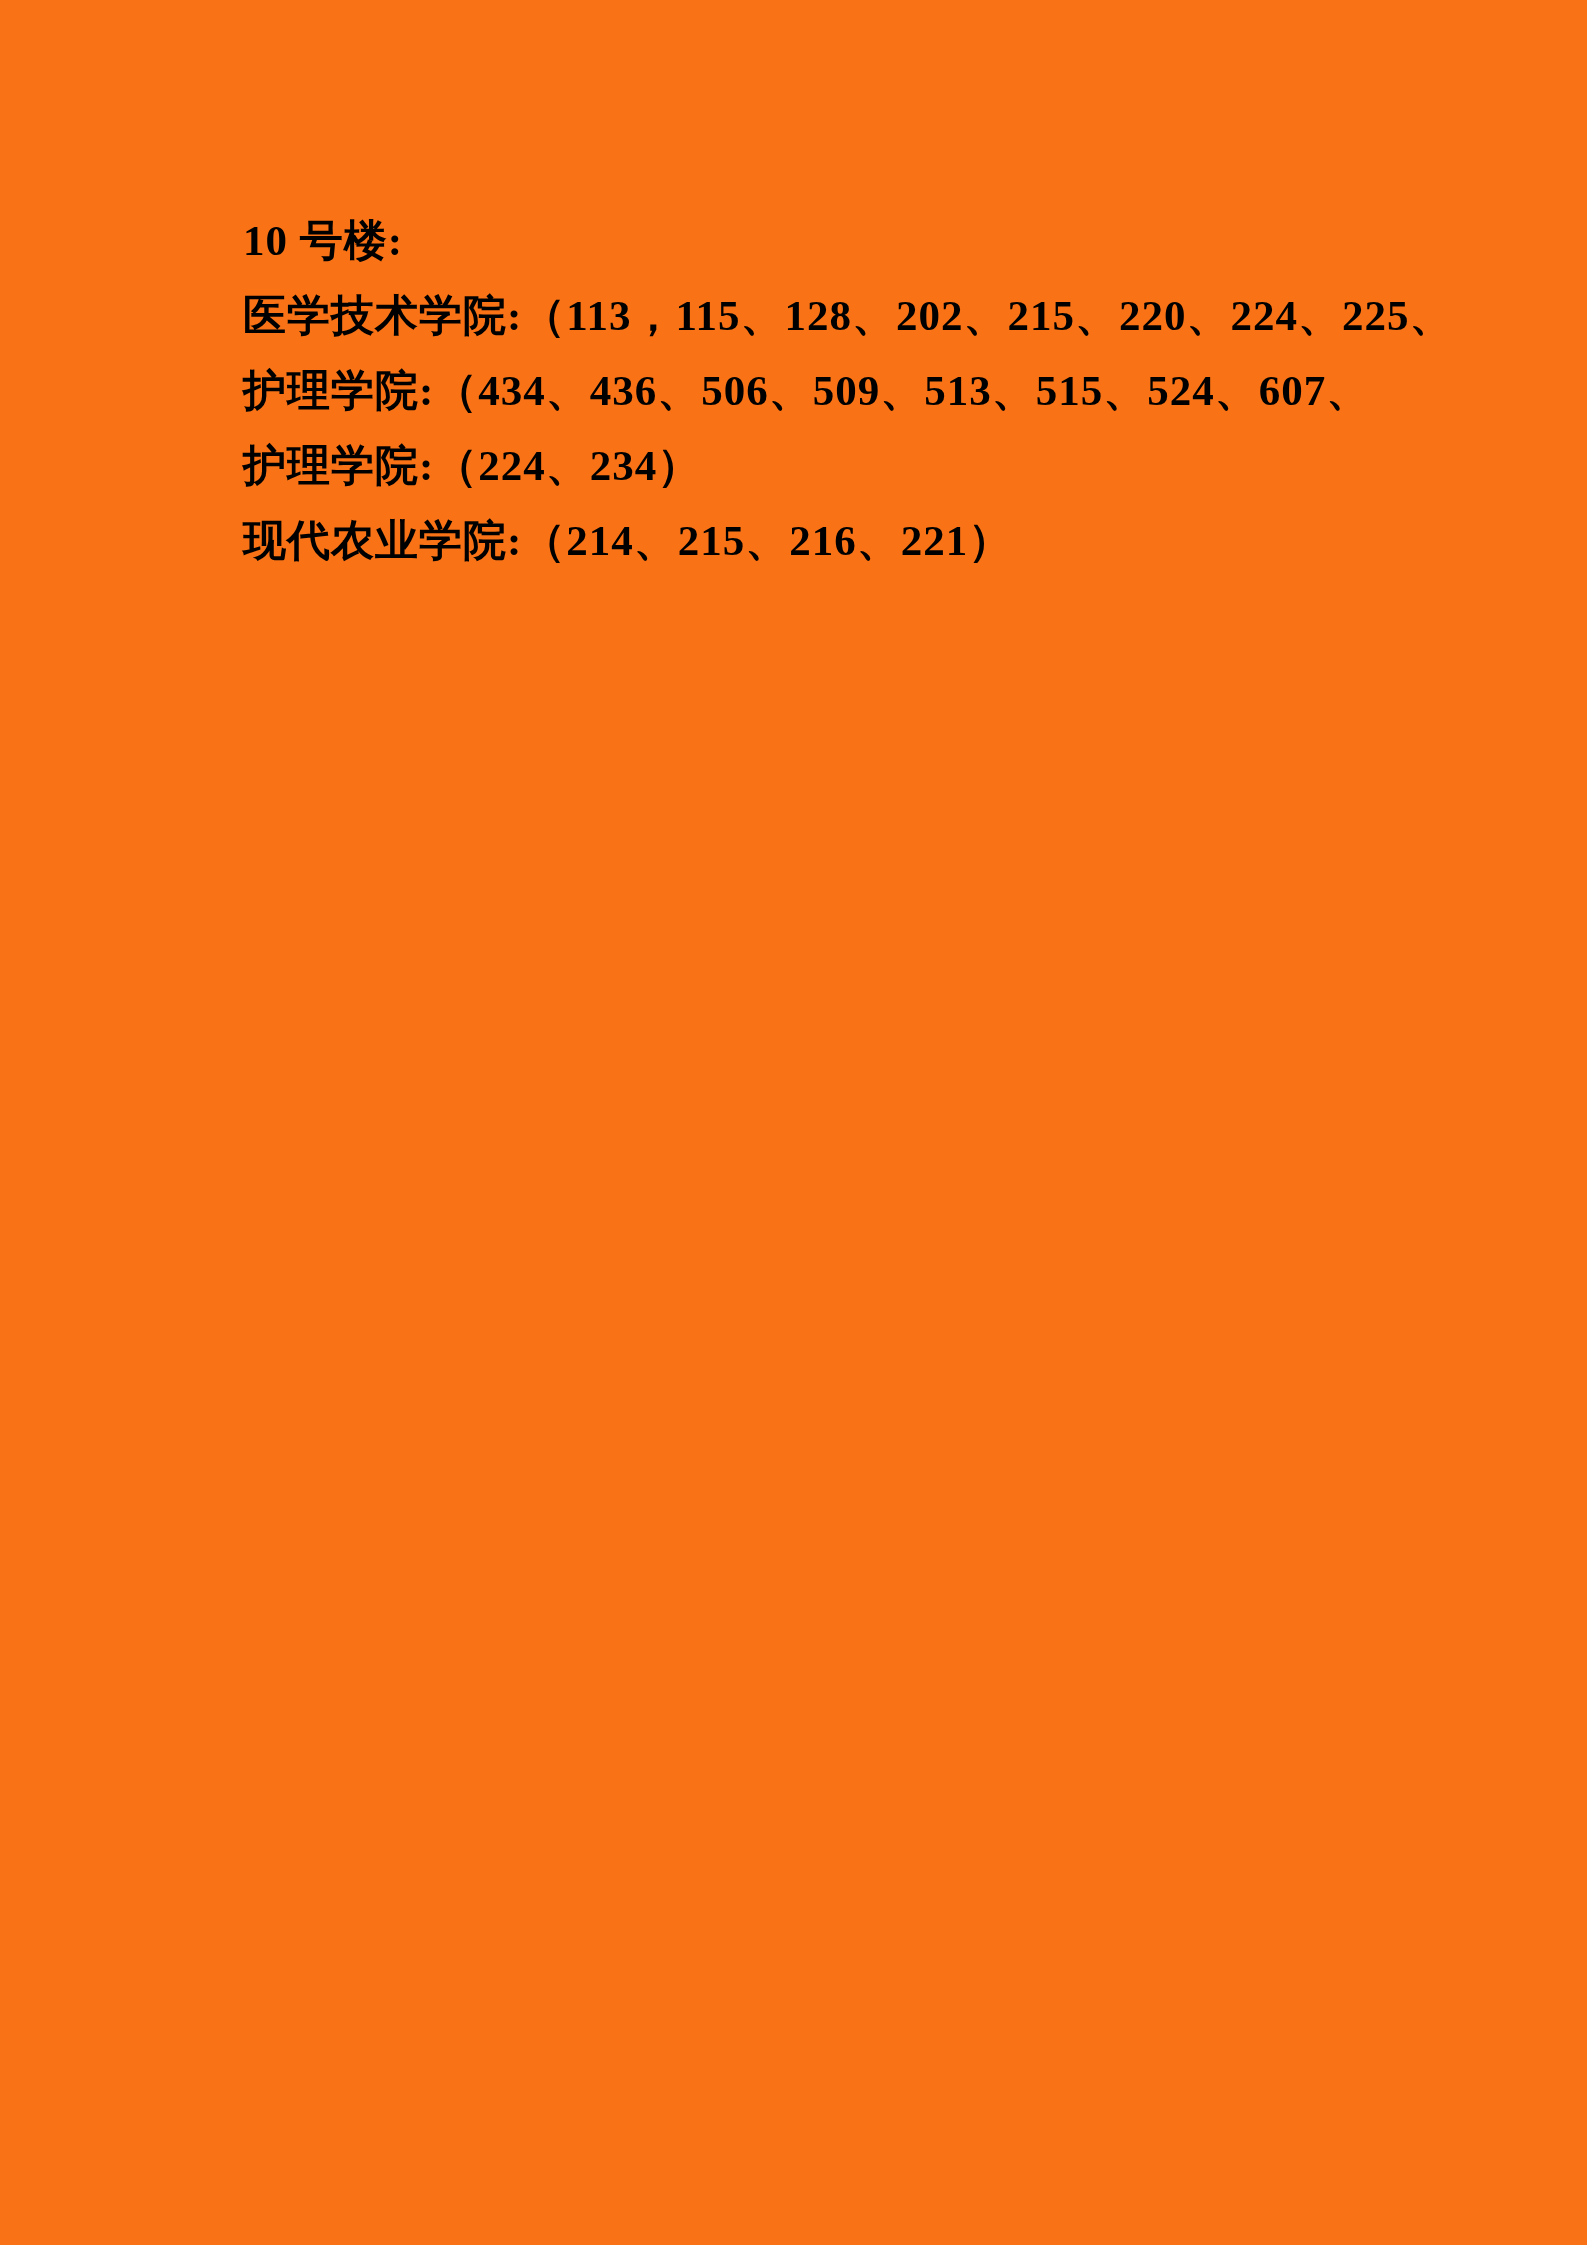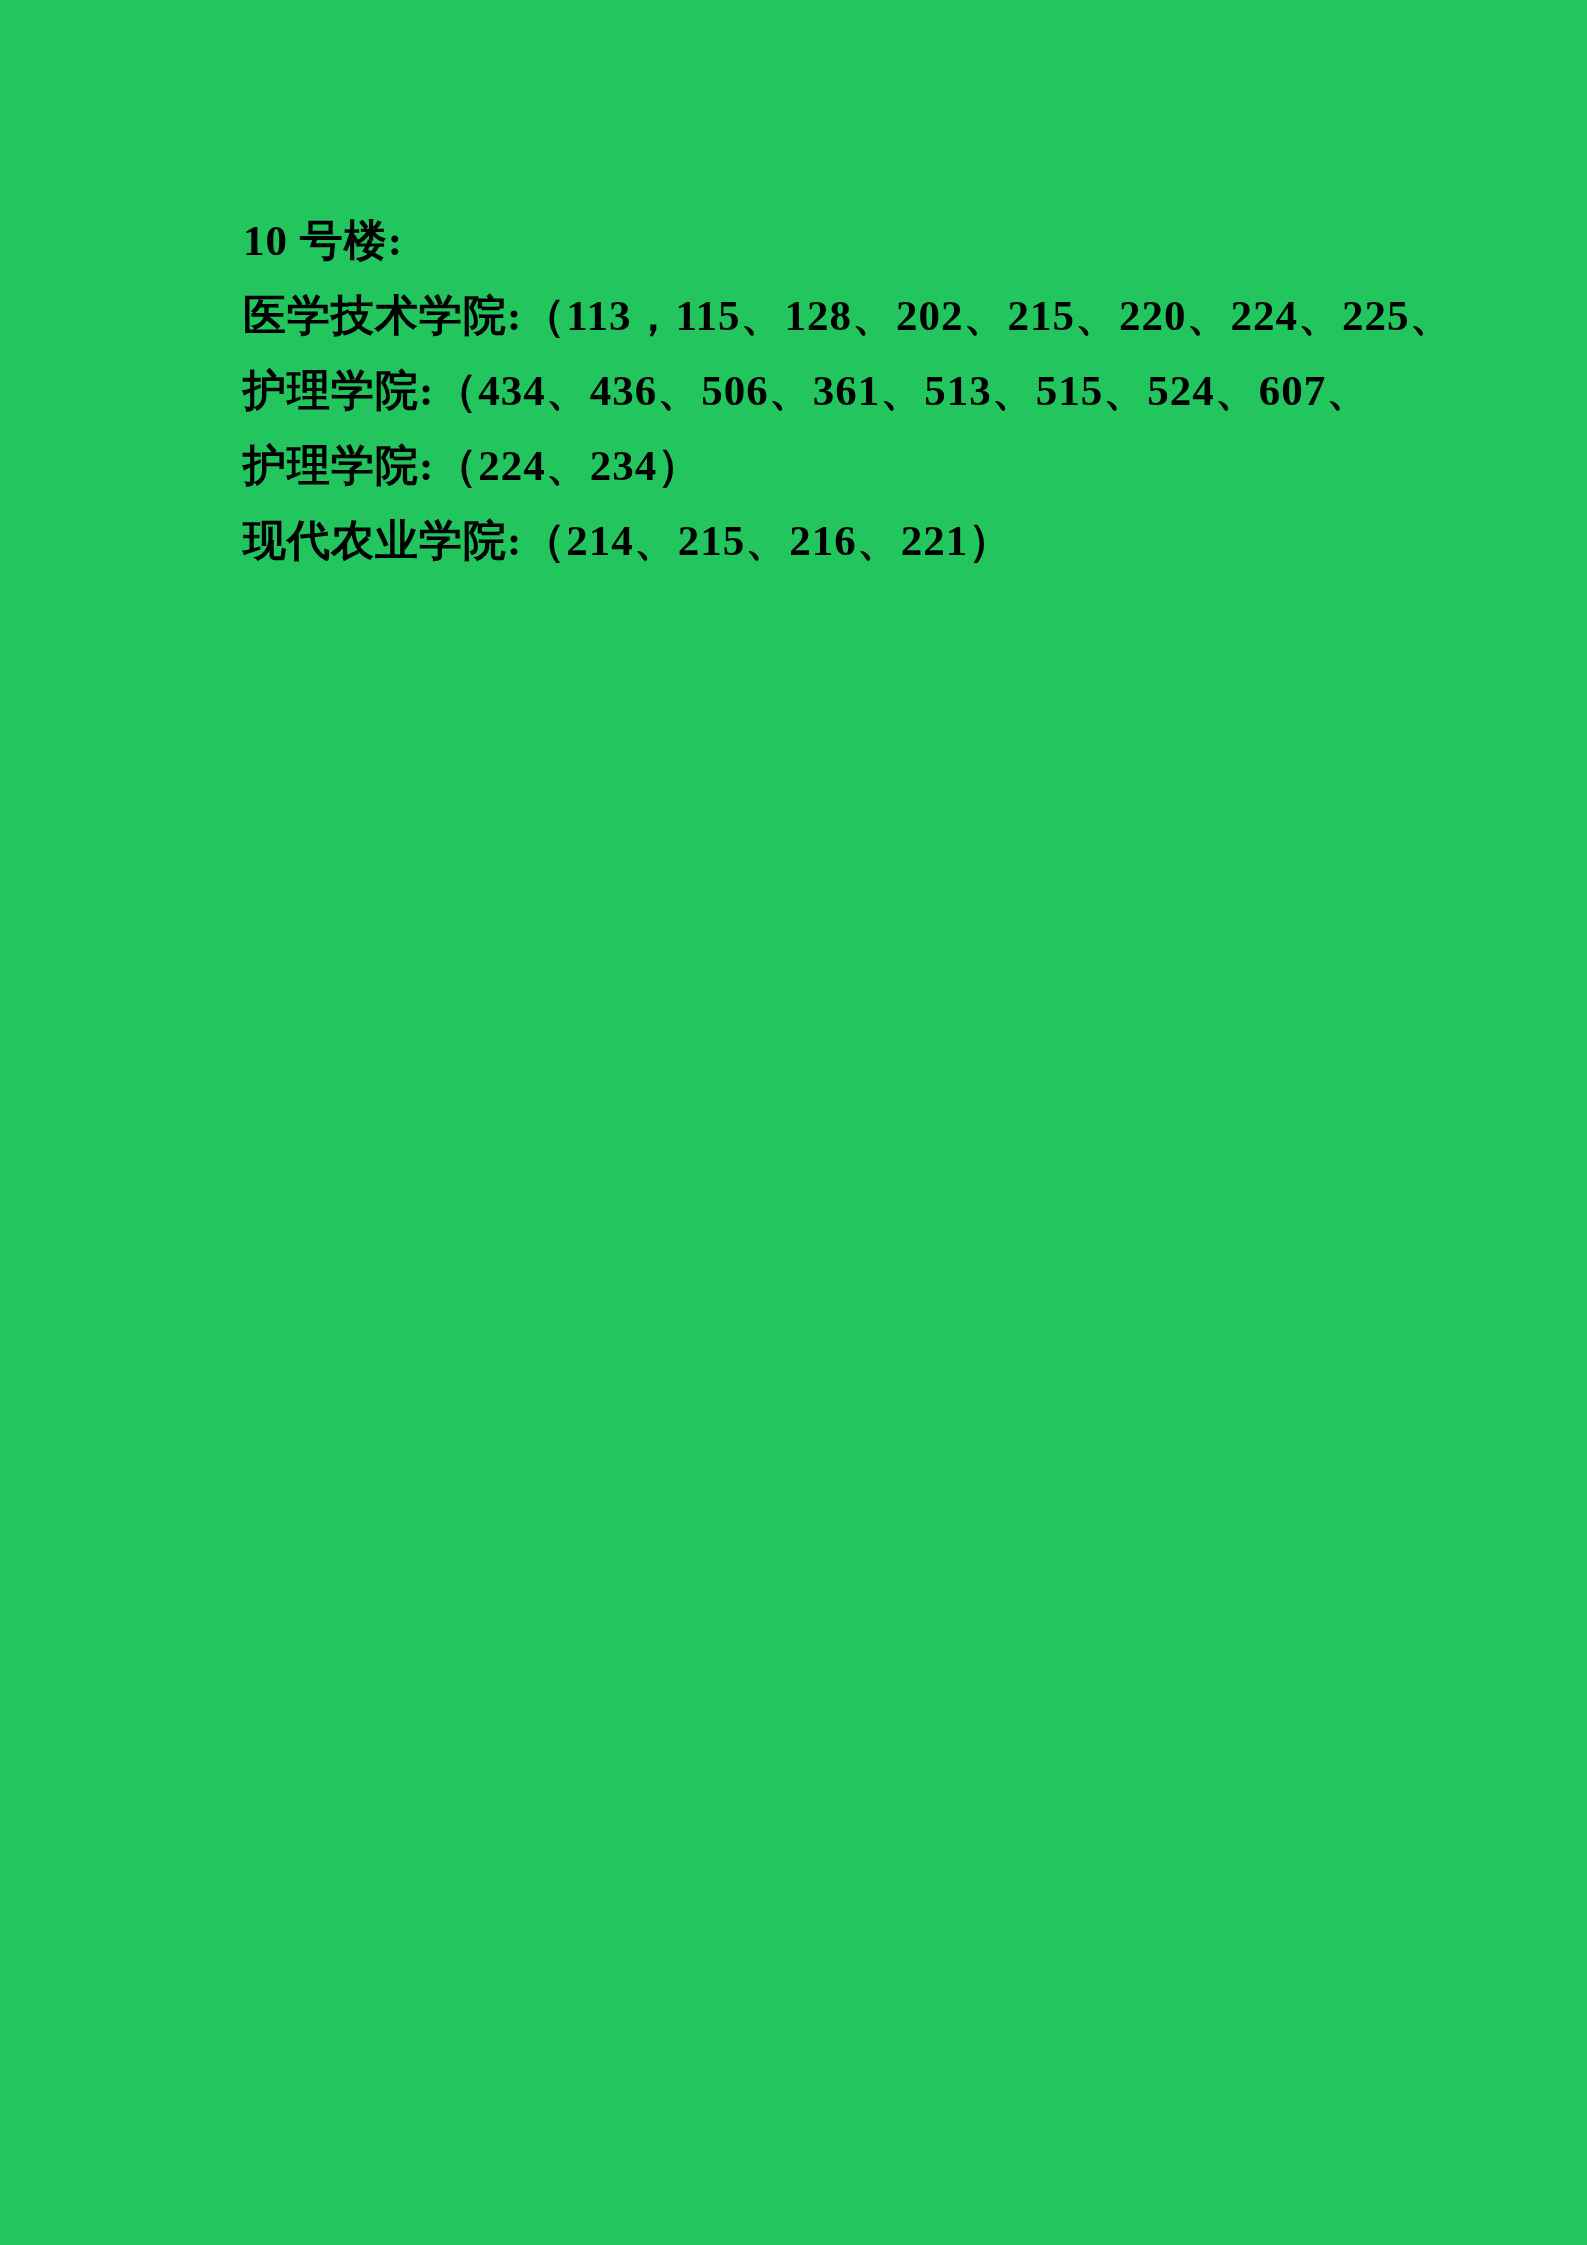--- a/index.html
+++ b/index.html
@@ -14,21 +14,21 @@
     overflow: hidden;
     color: #000000;
     font-family: "Liberation Serif", "DejaVu Serif", serif;
   }
   .page {
     position: absolute;
     left: 0;
     top: 0;
     width: 1587px;
     height: 2245px;
-    background: #22c55e;
+    background: #f97316;
   }
   .doc {
     position: absolute;
     left: 243px;
     top: 203px;
     width: 1110px;
   }
   .line {
     margin: 0;
     padding: 0;
@@ -46,21 +46,21 @@
 <body>
 
 <div class="page">
   <div class="doc">
 
     <p class="line heading">10 号楼:</p>
 
     <p class="line">医学技术学院:（113，115、128、202、215、220、224、225、</p>
 
 
-    <p class="line">护理学院:（434、436、506、361、513、515、524、607、</p>
+    <p class="line">护理学院:（434、436、506、509、513、515、524、607、</p>
 
 
 
 
     <p class="line">护理学院:（224、234）</p>
 
     <p class="line">现代农业学院:（214、215、216、221）</p>
 
   </div>
 </div>

